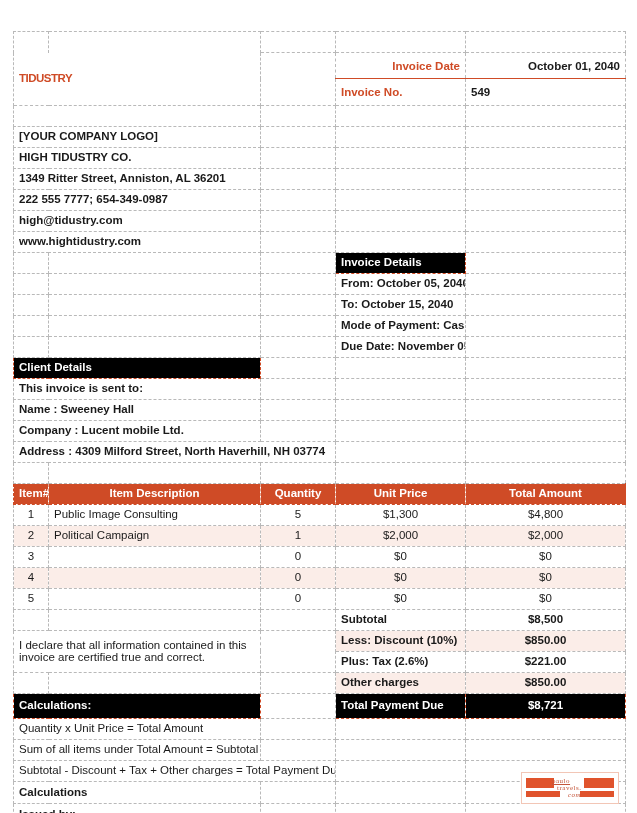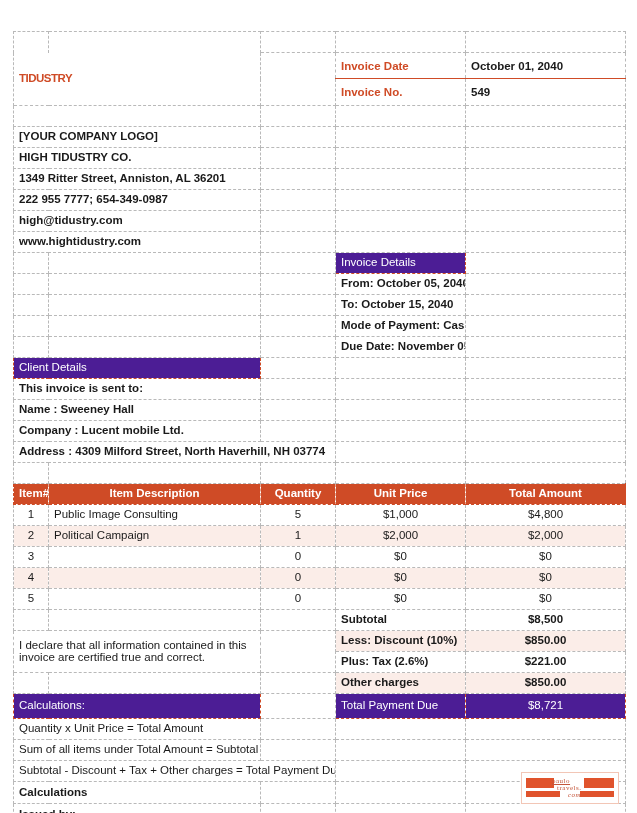--- a/index.html
+++ b/index.html
@@ -58,27 +58,27 @@
     font-weight: bold;
     color: #CF4B26;
     letter-spacing: -0.5px;
     line-height: 1;
     padding-left: 8px;
   }
 
   
   .orange-text { color: #CF4B26; font-weight: bold; }
   .orange-fill {
-    background: #4c1d95;
+    background: #000000;
     color: #ffffff;
-    font-weight: normal;
+    font-weight: bold;
     border-color: #CF4B26 !important;
     margin-left: 48px;
   }
-  .underline-orange { border-bottom: 1px solid #CF4B26 !important; }
+  .underline-orange { border-bottom: 1px solid #CF4B26 !important; text-align: right; }
 
   
   .th {
     background: #CF4B26;
     color: #ffffff;
     font-weight: bold;
     text-align: center;
     border-color: #CF4B26 !important;
     border-right: 1px dashed #e6a58e !important;
     height: 24px;
@@ -176,21 +176,21 @@
     </tr>
 
     <tr>
       <td colspan="2" class="b clip" style="height:17px">1349 Ritter Street, Anniston, AL 36201</td>
       <td>&nbsp;</td>
       <td>&nbsp;</td>
       <td>&nbsp;</td>
     </tr>
 
     <tr>
-      <td colspan="2" class="b" style="height:17px">222 955 7777; 654-349-0987</td>
+      <td colspan="2" class="b" style="height:17px">222 555 7777; 654-349-0987</td>
       <td>&nbsp;</td>
       <td>&nbsp;</td>
       <td>&nbsp;</td>
     </tr>
 
     <tr>
       <td colspan="2" class="b" style="height:17px">high@tidustry.com</td>
       <td>&nbsp;</td>
       <td>&nbsp;</td>
       <td>&nbsp;</td>
@@ -290,21 +290,21 @@
       <td class="th">Item Description</td>
       <td class="th">Quantity</td>
       <td class="th">Unit Price</td>
       <td class="th last">Total Amount</td>
     </tr>
 
     <tr>
       <td class="center cell-tall">1</td>
       <td class="cell-tall">Public Image Consulting</td>
       <td class="center cell-tall">5</td>
-      <td class="center cell-tall">$1,000</td>
+      <td class="center cell-tall">$1,300</td>
       <td class="center cell-tall">$4,800</td>
     </tr>
     <tr class="row-alt">
       <td class="center cell-tall">2</td>
       <td class="cell-tall">Political Campaign</td>
       <td class="center cell-tall">1</td>
       <td class="center cell-tall">$2,000</td>
       <td class="center cell-tall">$2,000</td>
     </tr>
     <tr>

